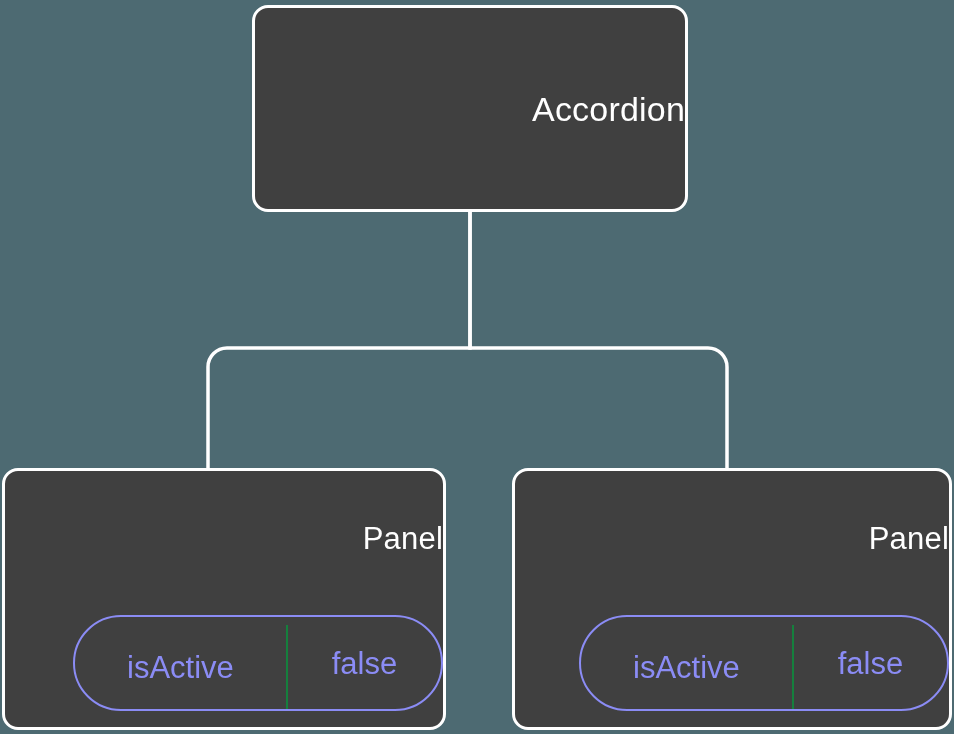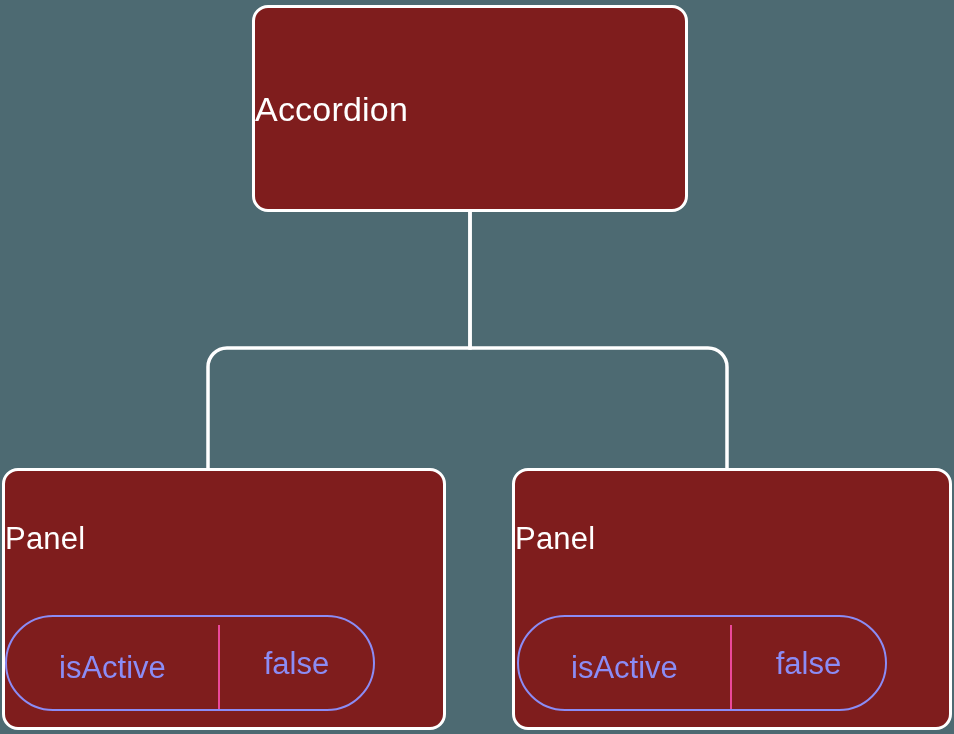--- a/index.html
+++ b/index.html
@@ -27,26 +27,26 @@
     top: 0;
     width: 954px;
     height: 734px;
     pointer-events: none;
   }
 
   
   .node {
     position: absolute;
     box-sizing: border-box;
-    background: #7f1d1d;
+    background: #404040;
     border: 3px solid #ffffff;
     border-radius: 16px;
     display: flex;
     flex-direction: column;
-    align-items: flex-start;
+    align-items: flex-end;
   }
   .node-title {
     color: #ffffff;
     font-size: 34px;
     font-weight: 400;
     letter-spacing: 0.2px;
     line-height: 1;
     white-space: nowrap;
   }
 
@@ -95,21 +95,21 @@
     align-items: center;
     justify-content: center;
     color: #8b8cf5;
     font-size: 31px;
     line-height: 1;
     white-space: nowrap;
     box-sizing: border-box;
   }
   .pill-key {
     width: 214px;
-    border-right: 2px solid #ec4899;
+    border-right: 2px solid #15803d;
     margin-top: 8px;
   }
   .pill-value {
     width: 154px;
   }
   #node-panel-left .state-pill { width: 370px; margin-left: 0px; }
   #node-panel-right .state-pill { width: 370px; margin-left: 2px; }
 </style>
 </head>
 <body>

